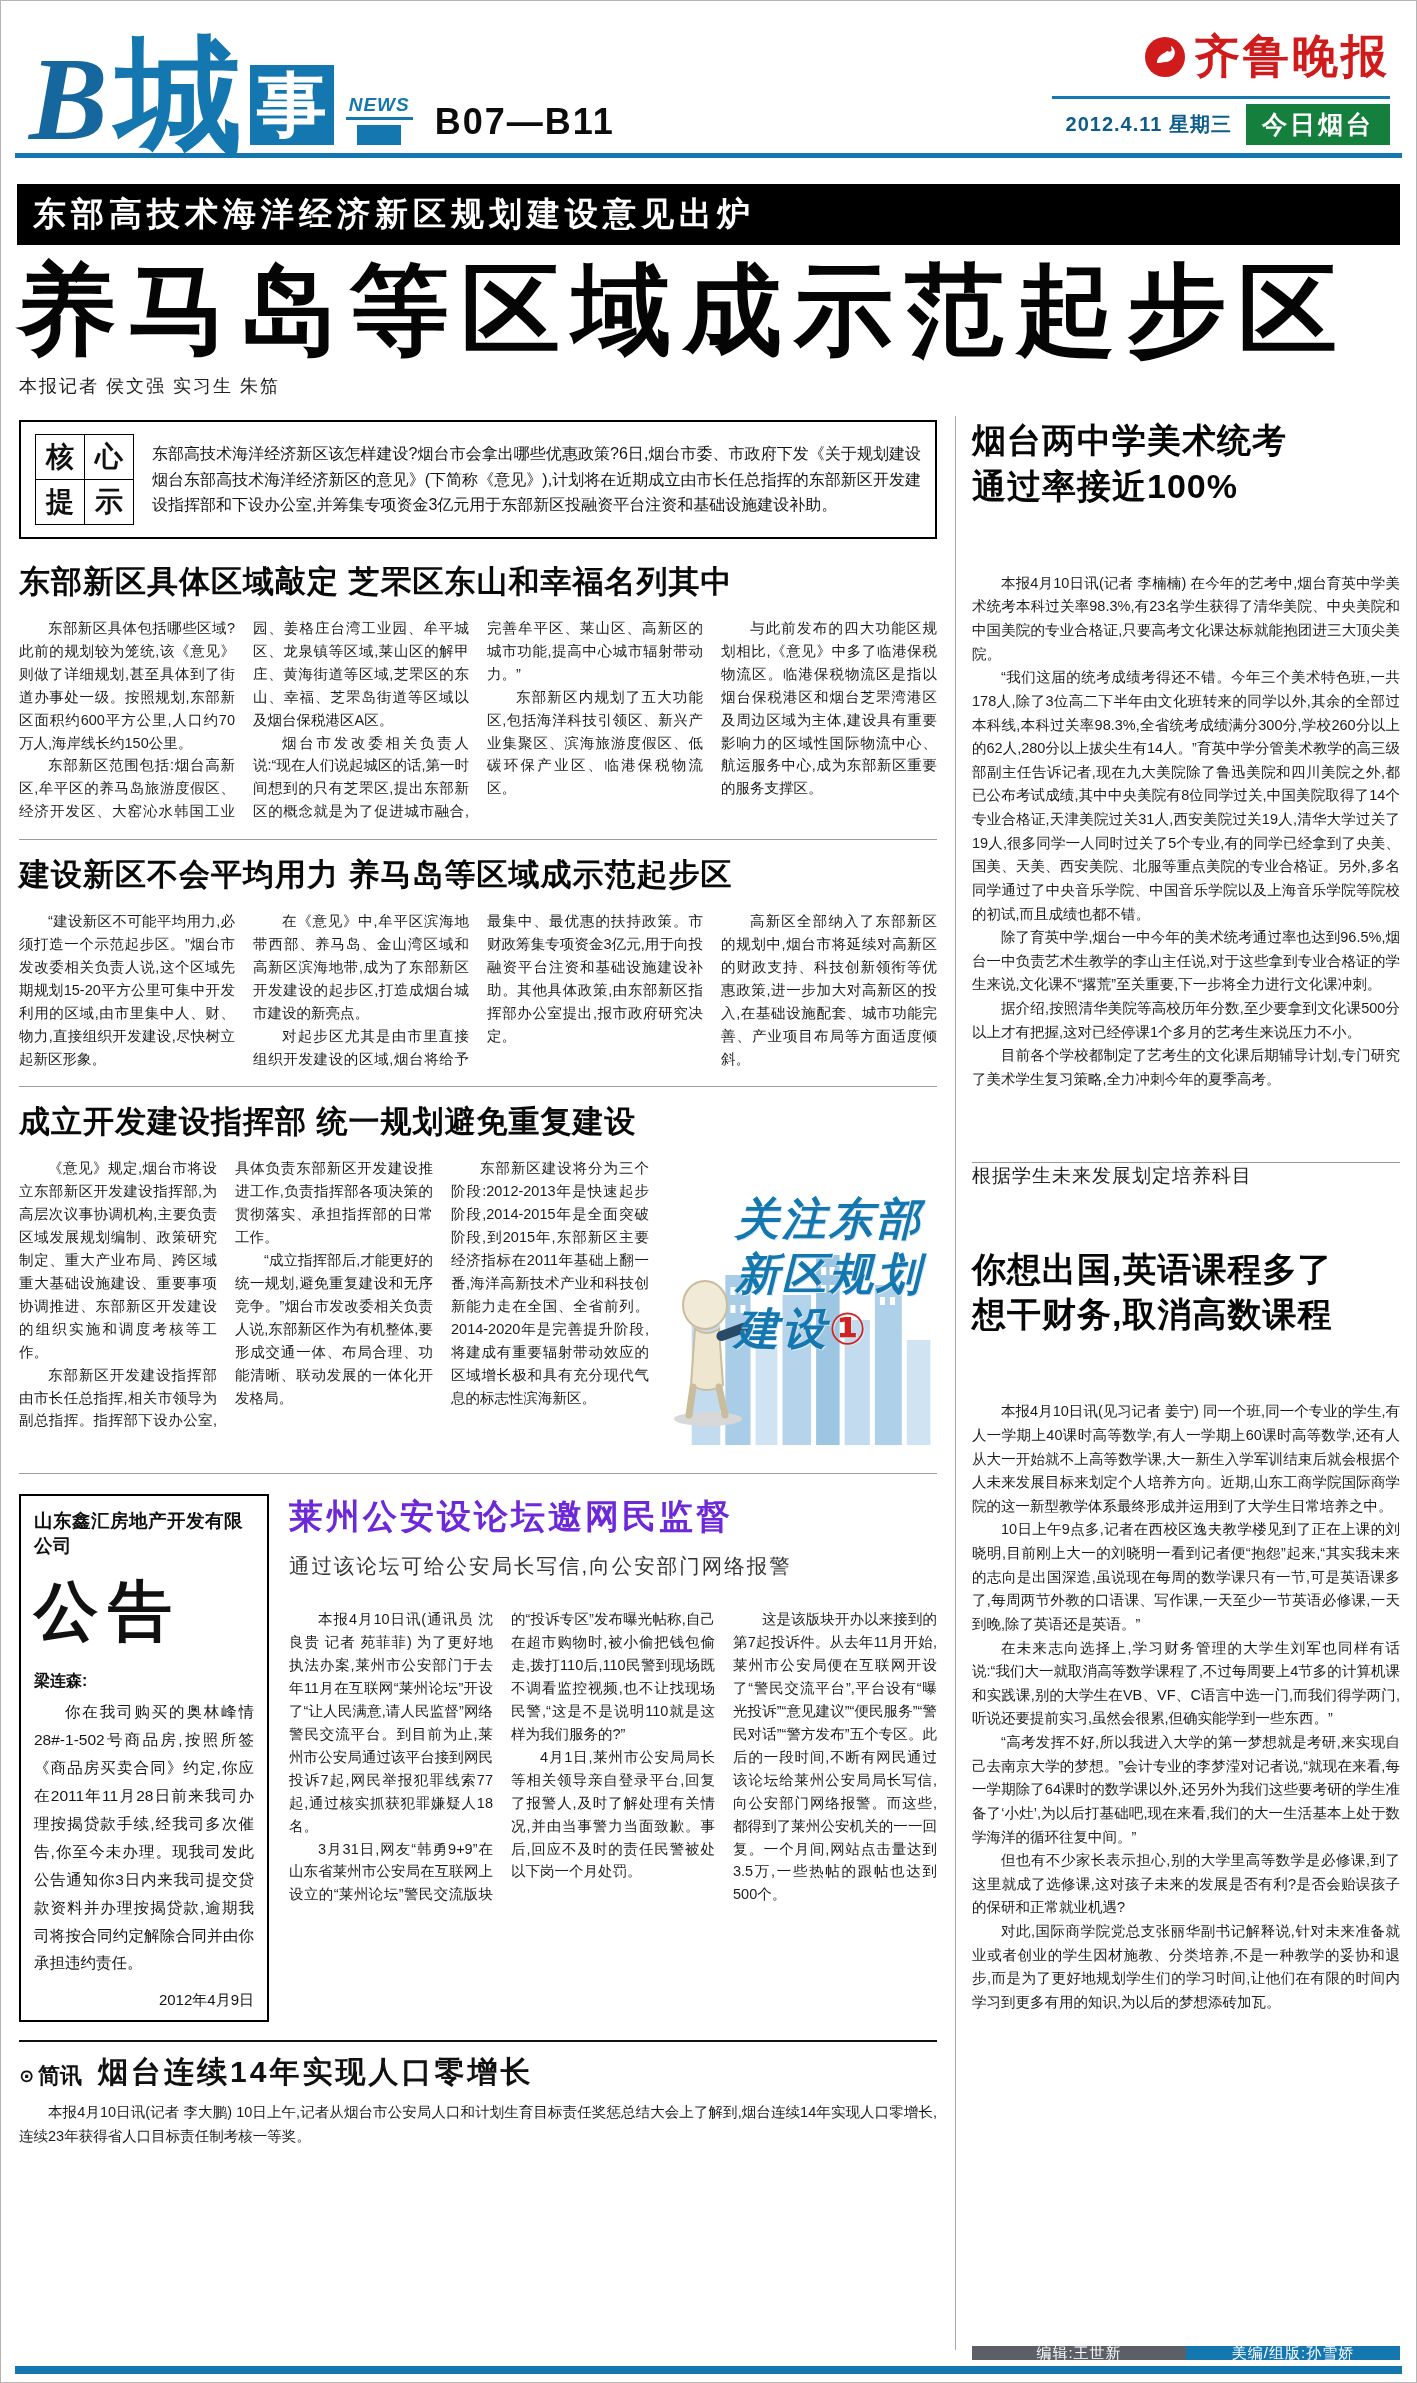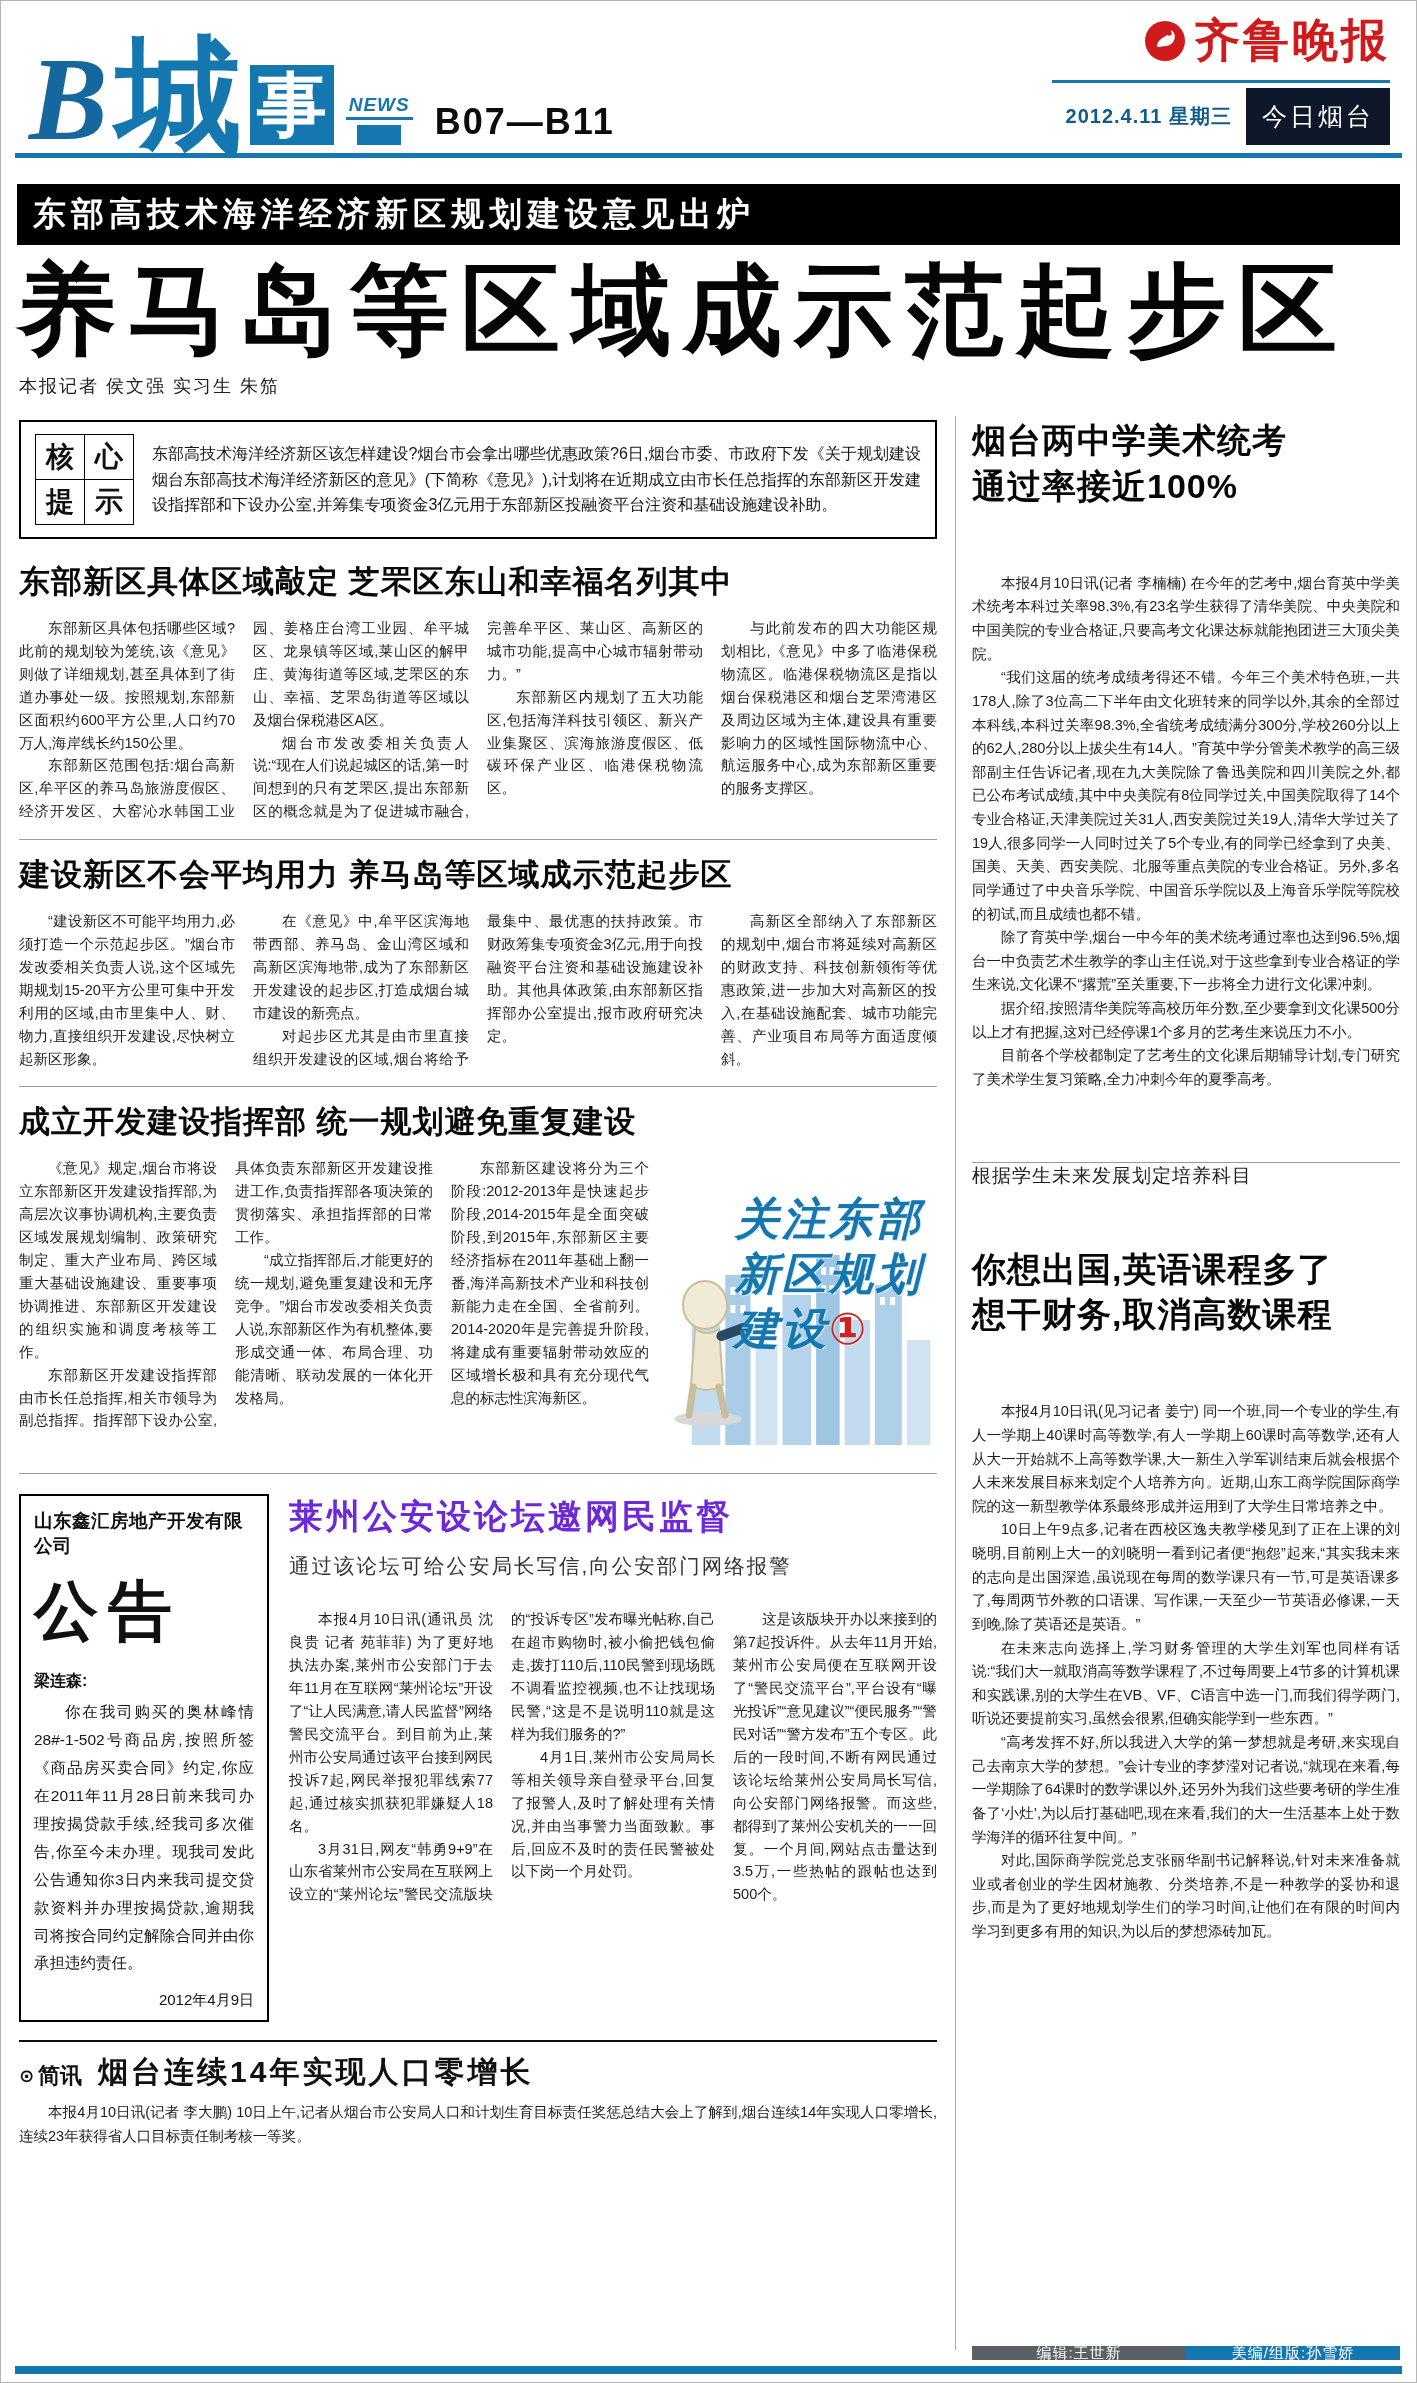--- a/index.html
+++ b/index.html
@@ -21,21 +21,21 @@
   .news-col { display:flex; flex-direction:column; align-items:center; gap:5px; margin:0 4px 4px; }
   .news { color:#1477b0; font-weight:bold; font-style:italic; font-size:19px; border-bottom:3px solid #1477b0; padding:0 3px 1px; letter-spacing:1px; }
   .zhengwen { background:#1477b0; color:#fff; writing-mode:vertical-rl; font-size:30px; font-weight:bold; padding:6px 5px; letter-spacing:4px; line-height:1.15; }
   .pages { font-size:36px; font-weight:900; letter-spacing:2px; margin:0 0 6px 10px; color:#0c0c0c; }
   .mast-right { display:flex; flex-direction:column; align-items:flex-end; gap:8px; padding-bottom:4px; }
   .brand-row { display:flex; align-items:center; gap:8px; }
   .brand-logo { width:42px; height:42px; display:inline-block; }
   .brand-name { color:#cf1b1c; font-size:46px; font-weight:900; font-family:"DejaVu Serif","Liberation Serif",serif; letter-spacing:3px; }
   .date-row { display:flex; align-items:stretch; border-top:3px solid #1477b0; padding-top:5px; }
   .date { color:#0d5c8c; font-size:20px; font-weight:bold; display:flex; align-items:center; padding:0 14px; letter-spacing:1px; }
-  .edition { background:#0f172a; color:#fff; font-size:25px; font-weight:400; padding:12px 16px; letter-spacing:3px; }
+  .edition { background:#15803d; color:#fff; font-size:25px; font-weight:700; padding:4px 16px; letter-spacing:3px; }
   .header-rule { height:5px; background:#1477b0; margin-top:4px; }
 
   
   .kicker-bar { background:#000; color:#fff; font-size:33px; font-weight:bold; letter-spacing:5px;
                 padding:8px 16px; margin:26px 2px 12px; }
   .headline { font-family:"DejaVu Serif","Liberation Serif",serif; font-weight:900; font-size:99px;
               line-height:1.02; letter-spacing:12px; margin:2px 2px 6px; color:#050505; white-space:nowrap; }
   .byline { font-size:18px; letter-spacing:2px; margin:8px 4px 14px; color:#222; }
 
   
@@ -280,20 +280,21 @@
       <div class="r-kicker">根据学生未来发展划定培养科目</div>
       <div class="r-title-block">
         <div class="r-title">你想出国,英语课程多了</div>
         <div class="r-title">想干财务,取消高数课程</div>
       </div>
       <div class="r-body">
         <p>本报4月10日讯(见习记者 姜宁) 同一个班,同一个专业的学生,有人一学期上40课时高等数学,有人一学期上60课时高等数学,还有人从大一开始就不上高等数学课,大一新生入学军训结束后就会根据个人未来发展目标来划定个人培养方向。近期,山东工商学院国际商学院的这一新型教学体系最终形成并运用到了大学生日常培养之中。</p>
         <p>10日上午9点多,记者在西校区逸夫教学楼见到了正在上课的刘晓明,目前刚上大一的刘晓明一看到记者便“抱怨”起来,“其实我未来的志向是出国深造,虽说现在每周的数学课只有一节,可是英语课多了,每周两节外教的口语课、写作课,一天至少一节英语必修课,一天到晚,除了英语还是英语。”</p>
         <p>在未来志向选择上,学习财务管理的大学生刘军也同样有话说:“我们大一就取消高等数学课程了,不过每周要上4节多的计算机课和实践课,别的大学生在VB、VF、C语言中选一门,而我们得学两门,听说还要提前实习,虽然会很累,但确实能学到一些东西。”</p>
         <p>“高考发挥不好,所以我进入大学的第一梦想就是考研,来实现自己去南京大学的梦想。”会计专业的李梦滢对记者说,“就现在来看,每一学期除了64课时的数学课以外,还另外为我们这些要考研的学生准备了‘小灶’,为以后打基础吧,现在来看,我们的大一生活基本上处于数学海洋的循环往复中间。”</p>
+        <p>但也有不少家长表示担心,别的大学里高等数学是必修课,到了这里就成了选修课,这对孩子未来的发展是否有利?是否会贻误孩子的保研和正常就业机遇?</p>
         <p>对此,国际商学院党总支张丽华副书记解释说,针对未来准备就业或者创业的学生因材施教、分类培养,不是一种教学的妥协和退步,而是为了更好地规划学生们的学习时间,让他们在有限的时间内学习到更多有用的知识,为以后的梦想添砖加瓦。</p>
       </div>
 
       <div class="r-footer">
         <div class="seg seg-editor">编辑:王世新</div>
         <div class="seg seg-designer">美编/组版:孙雪娇</div>
       </div>
     </div>
   </div>
 

